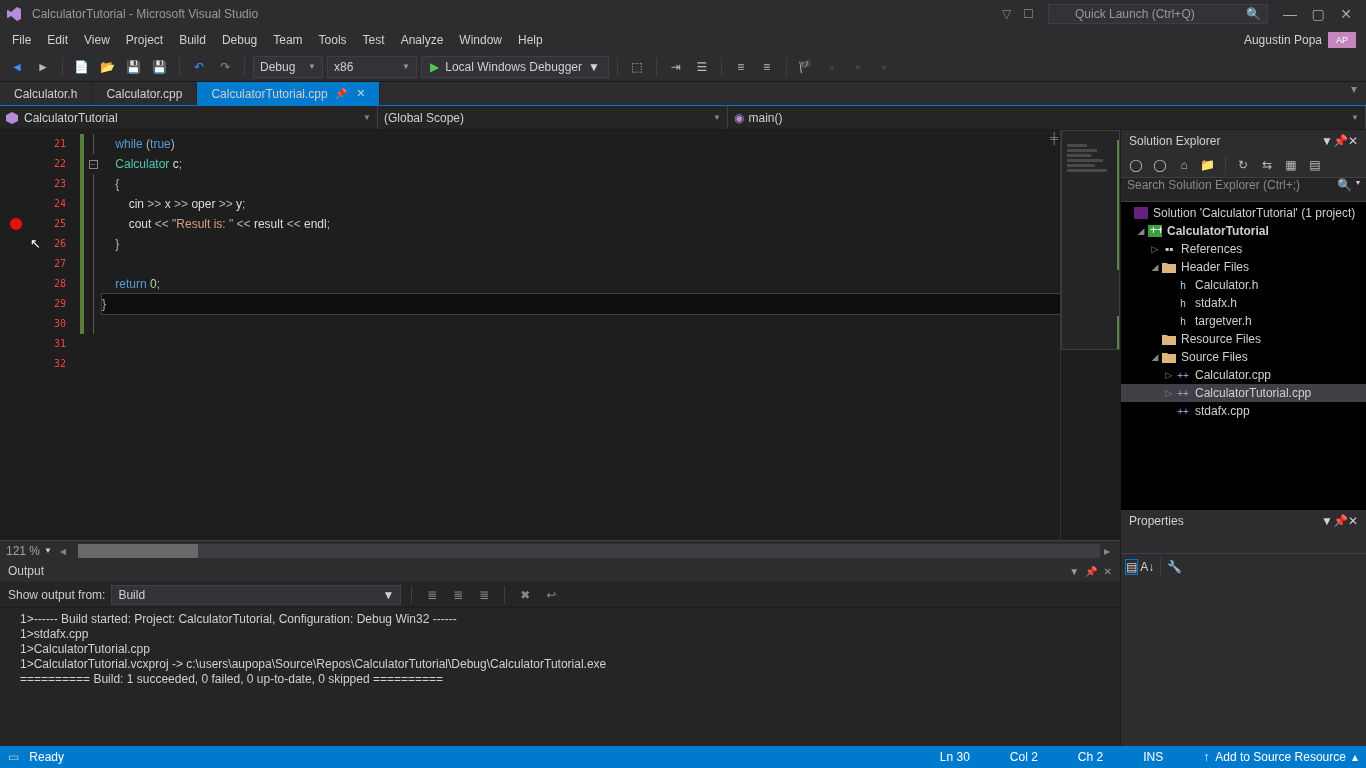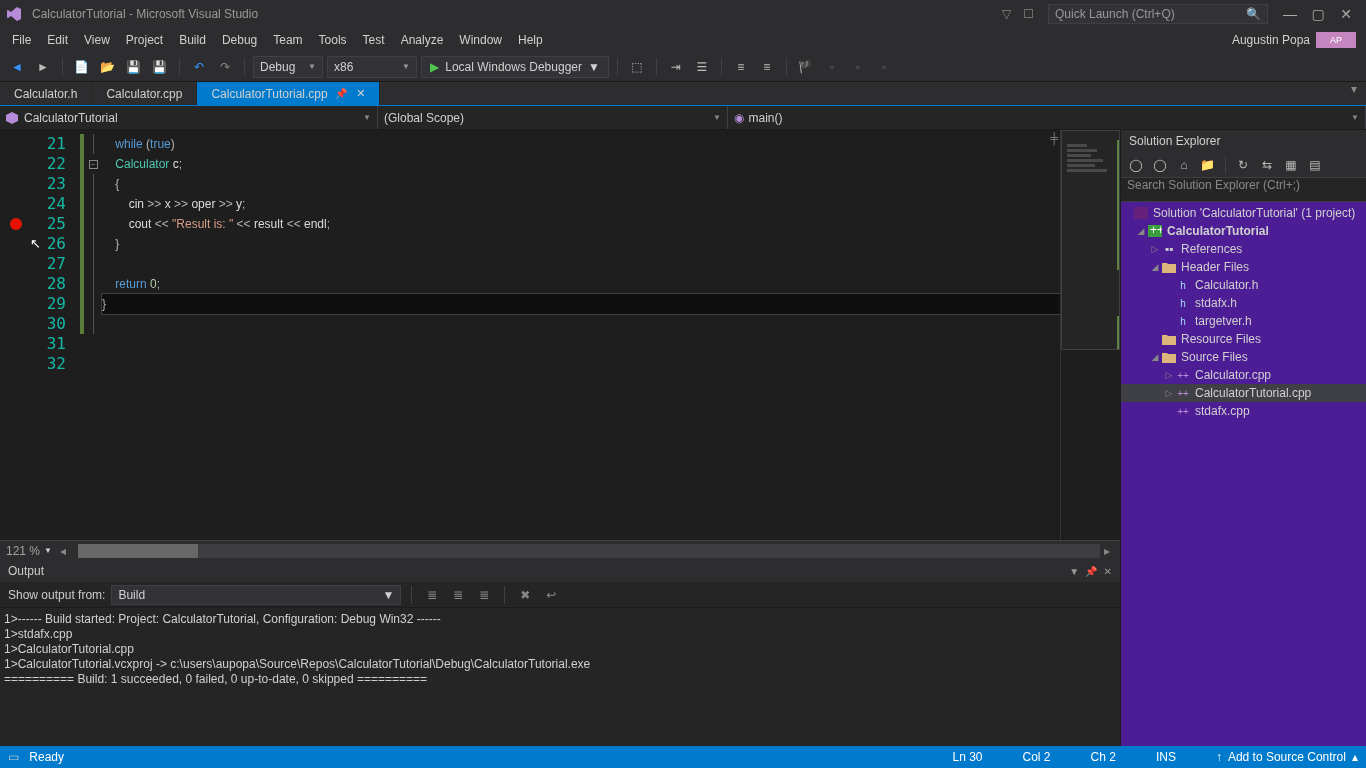--- a/index.html
+++ b/index.html
@@ -3,26 +3,26 @@
 <meta charset="utf-8">
 <style>
 * { margin:0; padding:0; box-sizing:border-box; font-family:"Segoe UI",Tahoma,sans-serif; font-size:12px; color:#d0d0d0; }
 body { background:#2d2d30; width:1366px; height:768px; overflow:hidden; }
 .titlebar { height:28px; background:#2d2d30; display:flex; align-items:center; padding:8px 6px; }
 .titlebar .logo { width:16px; height:16px; margin-right:10px; fill:#b68cd8; }
 .titlebar .title { color:#9a9a9a; flex:0 0 auto; }
 .titlebar .spacer { flex:1; }
 .titlebar .tb-icon { margin:0 6px; color:#888; }
 .quicklaunch { background:#333337; width:220px; height:20px; display:flex; align-items:center; padding:0 6px; color:#999; margin:0 8px; border:1px solid #3f3f46; }
-.quicklaunch .ql-text { flex:1; color:#999; }
+.quicklaunch .ql-text { flex:1; color:#999;margin-left:20px; }
 .winbtn { width:28px; text-align:center; color:#aaa; font-size:14px; }
 .menubar { height:24px; display:flex; align-items:center; padding:0 4px; }
 .menubar .mitem { padding:3px 8px; color:#d0d0d0; cursor:default; }
 .menubar .user { margin-left:auto; padding-right:6px; display:flex; align-items:center; gap:6px; }
-.user-badge { width:40px; height:16px; background:#c586c0; display:flex; align-items:center; justify-content:center; font-size:9px; color:#fff; }
+.user-badge { width:28px; height:16px; background:#c586c0; display:flex; align-items:center; justify-content:center; font-size:9px; color:#fff; }
 .toolbar { height:30px; background:#2d2d30; display:flex; align-items:center; padding:0 6px; gap:4px; border-bottom:1px solid #1b1b1c; }
 .tbtn { width:22px; height:22px; display:flex; align-items:center; justify-content:center; color:#bbb; position:relative;}
 .tb-sep { width:1px; height:18px; background:#3f3f46; margin:0 4px; }
 .combo { background:#333337; border:1px solid #3f3f46; height:22px; display:flex; align-items:center; padding:0 6px; min-width:70px; }
 .combo .carrow { margin-left:auto; font-size:8px; color:#999; }
 .startbtn { display:flex; align-items:center; gap:6px; background:#333337; border:1px solid #3f3f46; height:22px; padding:0 8px; }
 .startbtn .play { color:#4ec94e; }
 .tabsrow { height:24px; background:#2d2d30; display:flex; border-bottom:1px solid #007acc; }
 .tab { padding:4px 14px; background:#2d2d30; color:#b0b0b0; display:flex; align-items:center; gap:8px; border-right:1px solid #252526;}
 .tab.active { background:#007acc; color:#fff; }
@@ -30,21 +30,21 @@
 .tabsrow .tabspacer { flex:1; }
 .tabsrow .tabarrow { width:24px; text-align:center; color:#888; }
 .navrow { height:24px; background:#252526; display:flex; align-items:center; border-bottom:1px solid #1b1b1c;}
 .navcombo { flex:1; display:flex; align-items:center; padding:0 6px; border-right:1px solid #3f3f46; height:100%;}
 .navcombo .carrow{margin-left:auto;font-size:8px;color:#888;}
 .navcombo .cubeicon{width:12px;height:12px;margin-right:6px;fill:#b68cd8;}
 .body { display:flex; height:calc(768px - 28px - 24px - 30px - 24px - 24px - 22px); }
 .leftstack { flex:1; display:flex; flex-direction:column; min-width:0;}
 .editor-area { flex:0 0 410px; display:flex; background:#1e1e1e; position:relative;}
 .gutter { width:84px; background:#1e1e1e; border-right:0; text-align:right; padding-right:18px; padding-top:4px; position:relative;}
-.gutter .ln { height:20px; line-height:20px; color:#14b8a6; font-family:Consolas,monospace; font-size:16px; }
+.gutter .ln { height:20px; line-height:20px; color:#ef4444; font-family:Consolas,monospace; font-size:10px; }
 .breakpoint{position:absolute;left:10px;top:calc(4px + 20px*4 + 4px);width:12px;height:12px;background:#e51400;border-radius:50%;}
 .cursor-arrow{position:absolute;left:30px;top:calc(4px + 20px*5 + 2px);color:#fff;font-size:13px;}
 .changebar{position:absolute;right:0;top:4px;width:4px;height:calc(20px*10);background:#5a7e3a;}
 .foldcol{width:18px;background:#1e1e1e;padding-top:4px;}
 .foldcol .fline{height:20px;display:flex;align-items:center;justify-content:center;}
 .foldcol .box{width:9px;height:9px;border:1px solid #888;font-size:8px;line-height:7px;text-align:center;color:#888;}
 .foldcol .pipe{width:1px;height:20px;background:#555;}
 .code { flex:1; padding-top:4px; font-family:Consolas,monospace; font-size:13px; }
 .code .cl { height:20px; line-height:20px; white-space:pre; }
 .code .currentline { background:#0f0f10; outline:1px solid #3f3f46;}
@@ -60,33 +60,33 @@
 .hscroll .thumb{position:absolute;left:0;top:0;bottom:0;width:120px;background:#686868;}
 .output-panel{flex:1;display:flex;flex-direction:column;background:#252526;min-height:0;}
 .panel-head{height:22px;background:#2d2d30;display:flex;align-items:center;padding:0 8px;}
 .panel-head .ptitle{color:#ccc;}
 .panel-head .spacer{flex:1;}
 .panel-head .picon{margin-left:6px;color:#999;font-size:10px;}
 .output-tools{height:26px;display:flex;align-items:center;padding:0 8px;gap:6px;border-bottom:1px solid #1b1b1c;}
 .output-tools .lbl{color:#ccc;}
 .output-tools .ocombo{background:#333337;border:1px solid #3f3f46;padding:2px 6px;width:290px;display:flex;}
 .output-tools .obtn{width:20px;height:20px;display:flex;align-items:center;justify-content:center;color:#888;}
-.output-body{flex:1;padding:4px 4px;font-family:Consolas,monospace;font-size:12px;color:#ccc;overflow:hidden;}
+.output-body{flex:1;padding:4px 20px;font-family:Consolas,monospace;font-size:12px;color:#ccc;overflow:hidden;}
 .output-body div{line-height:15px;white-space:pre;}
-.rightpane{width:246px;display:flex;border-left:1px solid #1b1b1c;}
+.rightpane{width:246px;display:flex;flex-direction:column;border-left:1px solid #1b1b1c;}
 .rp-panel{display:flex;flex-direction:column;}
 .rp-panel.sol{flex:0 0 380px;}
 .rp-panel.prop{flex:1;}
 .rp-head{height:22px;background:#2d2d30;display:flex;align-items:center;padding:0 8px;}
 .rp-head .spacer{flex:1;}
 .rp-tools{height:26px;display:flex;align-items:center;padding:0 4px;gap:2px;border-bottom:1px solid #3f3f46;}
 .rp-tools .rbtn{width:22px;height:22px;display:flex;align-items:center;justify-content:center;color:#bbb;}
 .rp-search{height:24px;background:#252526;display:flex;align-items:flex-start;padding:0 6px;border-bottom:1px solid #3f3f46;}
 .rp-search .stext{flex:1;color:#888;}
-.tree{flex:1;background:#4c1d95;overflow:hidden;padding:2px 0;}
+.tree{flex:1;background:#000000;overflow:hidden;padding:2px 0;}
 .tnode{display:flex;align-items:center;height:18px;padding-right:4px;}
 .tnode .exp{width:12px;text-align:center;color:#888;font-size:9px;}
 .tnode .ticon{width:16px;height:14px;margin-right:4px;display:flex;align-items:center;justify-content:center;}
 .tnode .tlabel{white-space:nowrap;overflow:hidden;}
 .tnode.sel{background:#3f3f46;}
 .bold{font-weight:bold;}
 .ind1{padding-left:14px;} .ind2{padding-left:28px;} .ind3{padding-left:42px;}
 .prop-tools{height:26px;display:flex;align-items:center;padding:0 4px;gap:2px;}
 .statusbar{height:22px;background:#007acc;display:flex;align-items:center;padding:0 8px;color:#fff;}
 .statusbar .sitem{margin-right:40px;color:#fff;}
@@ -476,16 +476,16 @@
 <div class="statusbar">
   <span style="margin-right:10px">▭</span>
   <span class="sitem">Ready</span>
   <span class="spacer"></span>
   <span class="sitem">Ln 30</span>
   <span class="sitem">Col 2</span>
   <span class="sitem">Ch 2</span>
   <span class="sitem">INS</span>
   <span class="sright">
     <span style="color:#fff">↑</span>
-      <span style="color:#fff">Add to Source Control</span>
+      <span style="color:#fff">Add to Source Resource</span>
       <span style="color:#fff">▴</span>
   </span>
 </div>
 
 </body></html>

